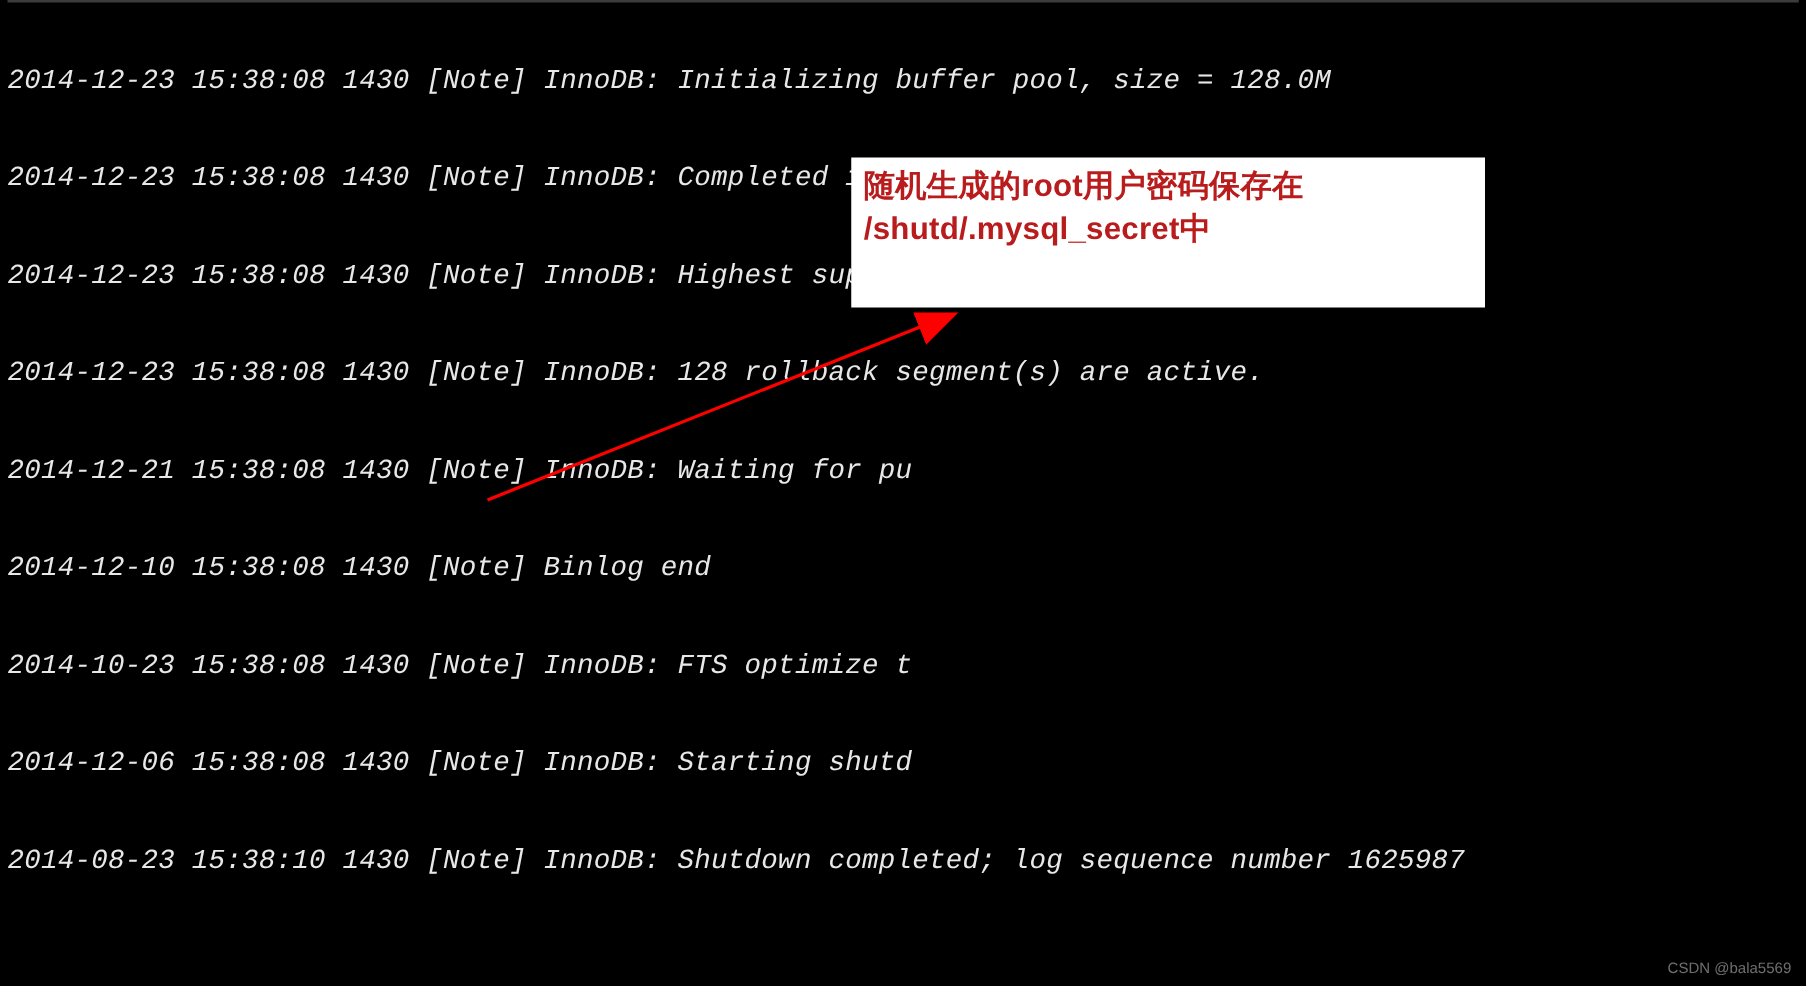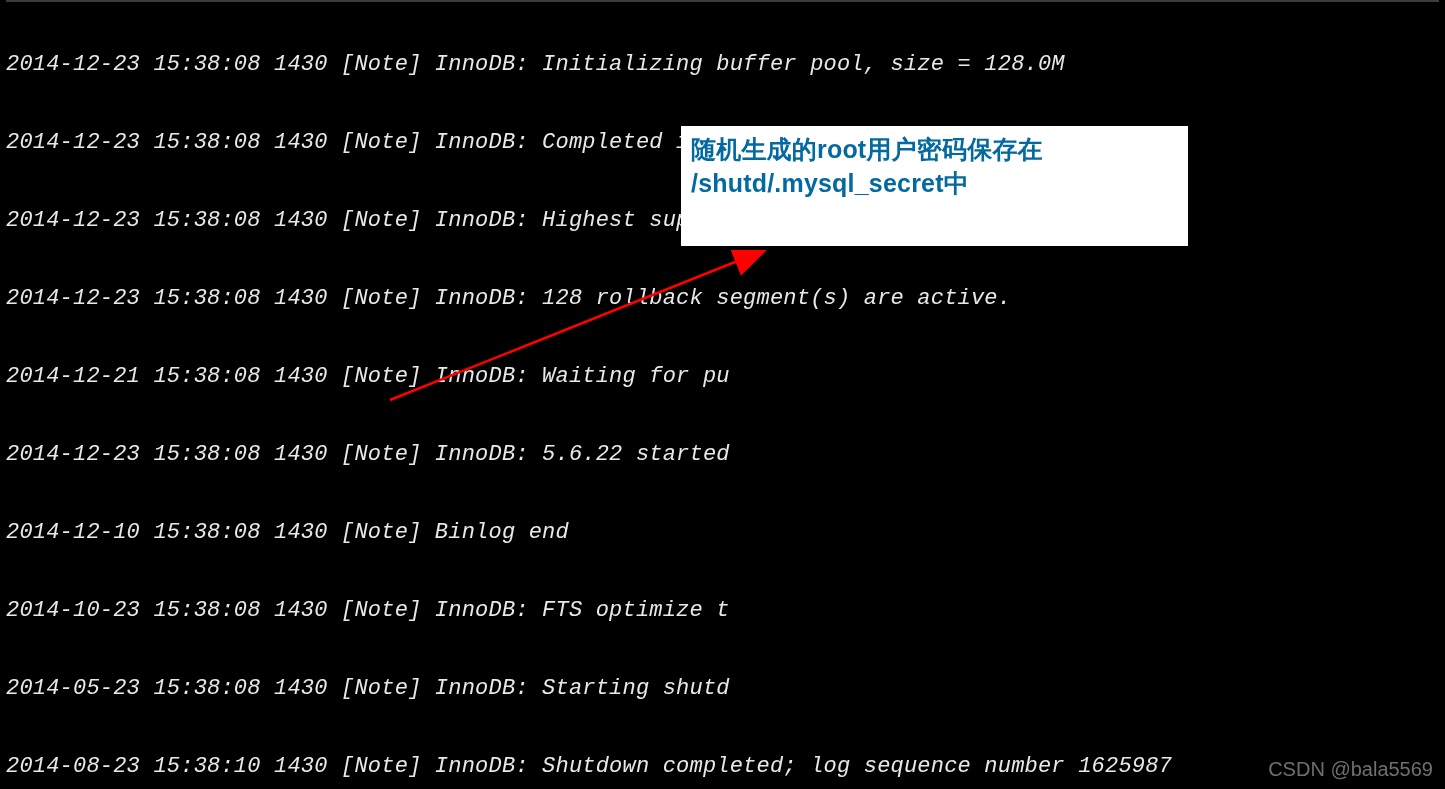--- a/index.html
+++ b/index.html
@@ -27,21 +27,21 @@
     white-space: pre;
     font-style: italic;
   }
   .annotation {
     position: absolute;
     top: 126px;
     left: 681px;
     width: 507px;
     height: 120px;
     background: #ffffff;
-    color: #0369a1;
+    color: #b91c1c;
     font-family: "Microsoft YaHei", "SimHei", sans-serif;
     font-weight: 700;
     font-size: 25px;
     padding: 6px 10px 6px 10px;
     line-height: 34px;
     box-sizing: border-box;
     z-index: 5;
   }
   .annotation span { display:block; }
   .arrow {
@@ -51,21 +51,21 @@
     width: 430px;
     height: 160px;
     z-index: 4;
     pointer-events: none;
   }
   .watermark {
     position: absolute;
     right: 12px;
     bottom: 8px;
     font-family: "Microsoft YaHei", sans-serif;
-    font-size: 20px;
+    font-size: 12px;
     color: rgba(200,200,200,0.55);
     letter-spacing: 0;
   }
   .top-border {
     position:absolute;
     top:0; left:6px; right:6px;
     border-top: 2px solid #3c3c3c;
     height:0;
   }
 </style>
@@ -73,24 +73,23 @@
 <body>
 
 <div class="top-border"></div>
 
 <div class="terminal">
   <div class="log-line">2014-12-23 15:38:08 1430 [Note] InnoDB: Initializing buffer pool, size = 128.0M</div>
   <div class="log-line">2014-12-23 15:38:08 1430 [Note] InnoDB: Completed initialization of buffer pool</div>
   <div class="log-line">2014-12-23 15:38:08 1430 [Note] InnoDB: Highest supported file format is Barracuda.</div>
   <div class="log-line">2014-12-23 15:38:08 1430 [Note] InnoDB: 128 rollback segment(s) are active.</div>
   <div class="log-line">2014-12-21 15:38:08 1430 [Note] InnoDB: Waiting for pu</div>
-  <div class="log-line">2014-12-23 15:38:08 1430 [Note] InnoDB: 5.6.22 started</div>
   <div class="log-line">2014-12-10 15:38:08 1430 [Note] Binlog end</div>
   <div class="log-line">2014-10-23 15:38:08 1430 [Note] InnoDB: FTS optimize t</div>
-  <div class="log-line">2014-05-23 15:38:08 1430 [Note] InnoDB: Starting shutd</div>
+  <div class="log-line">2014-12-06 15:38:08 1430 [Note] InnoDB: Starting shutd</div>
   <div class="log-line">2014-08-23 15:38:10 1430 [Note] InnoDB: Shutdown completed; log sequence number 1625987</div>
 
   
 
   
 </div>
 
 <div class="annotation">
   <span>随机生成的root用户密码保存在</span>
   <span>/shutd/.mysql_secret中</span>

